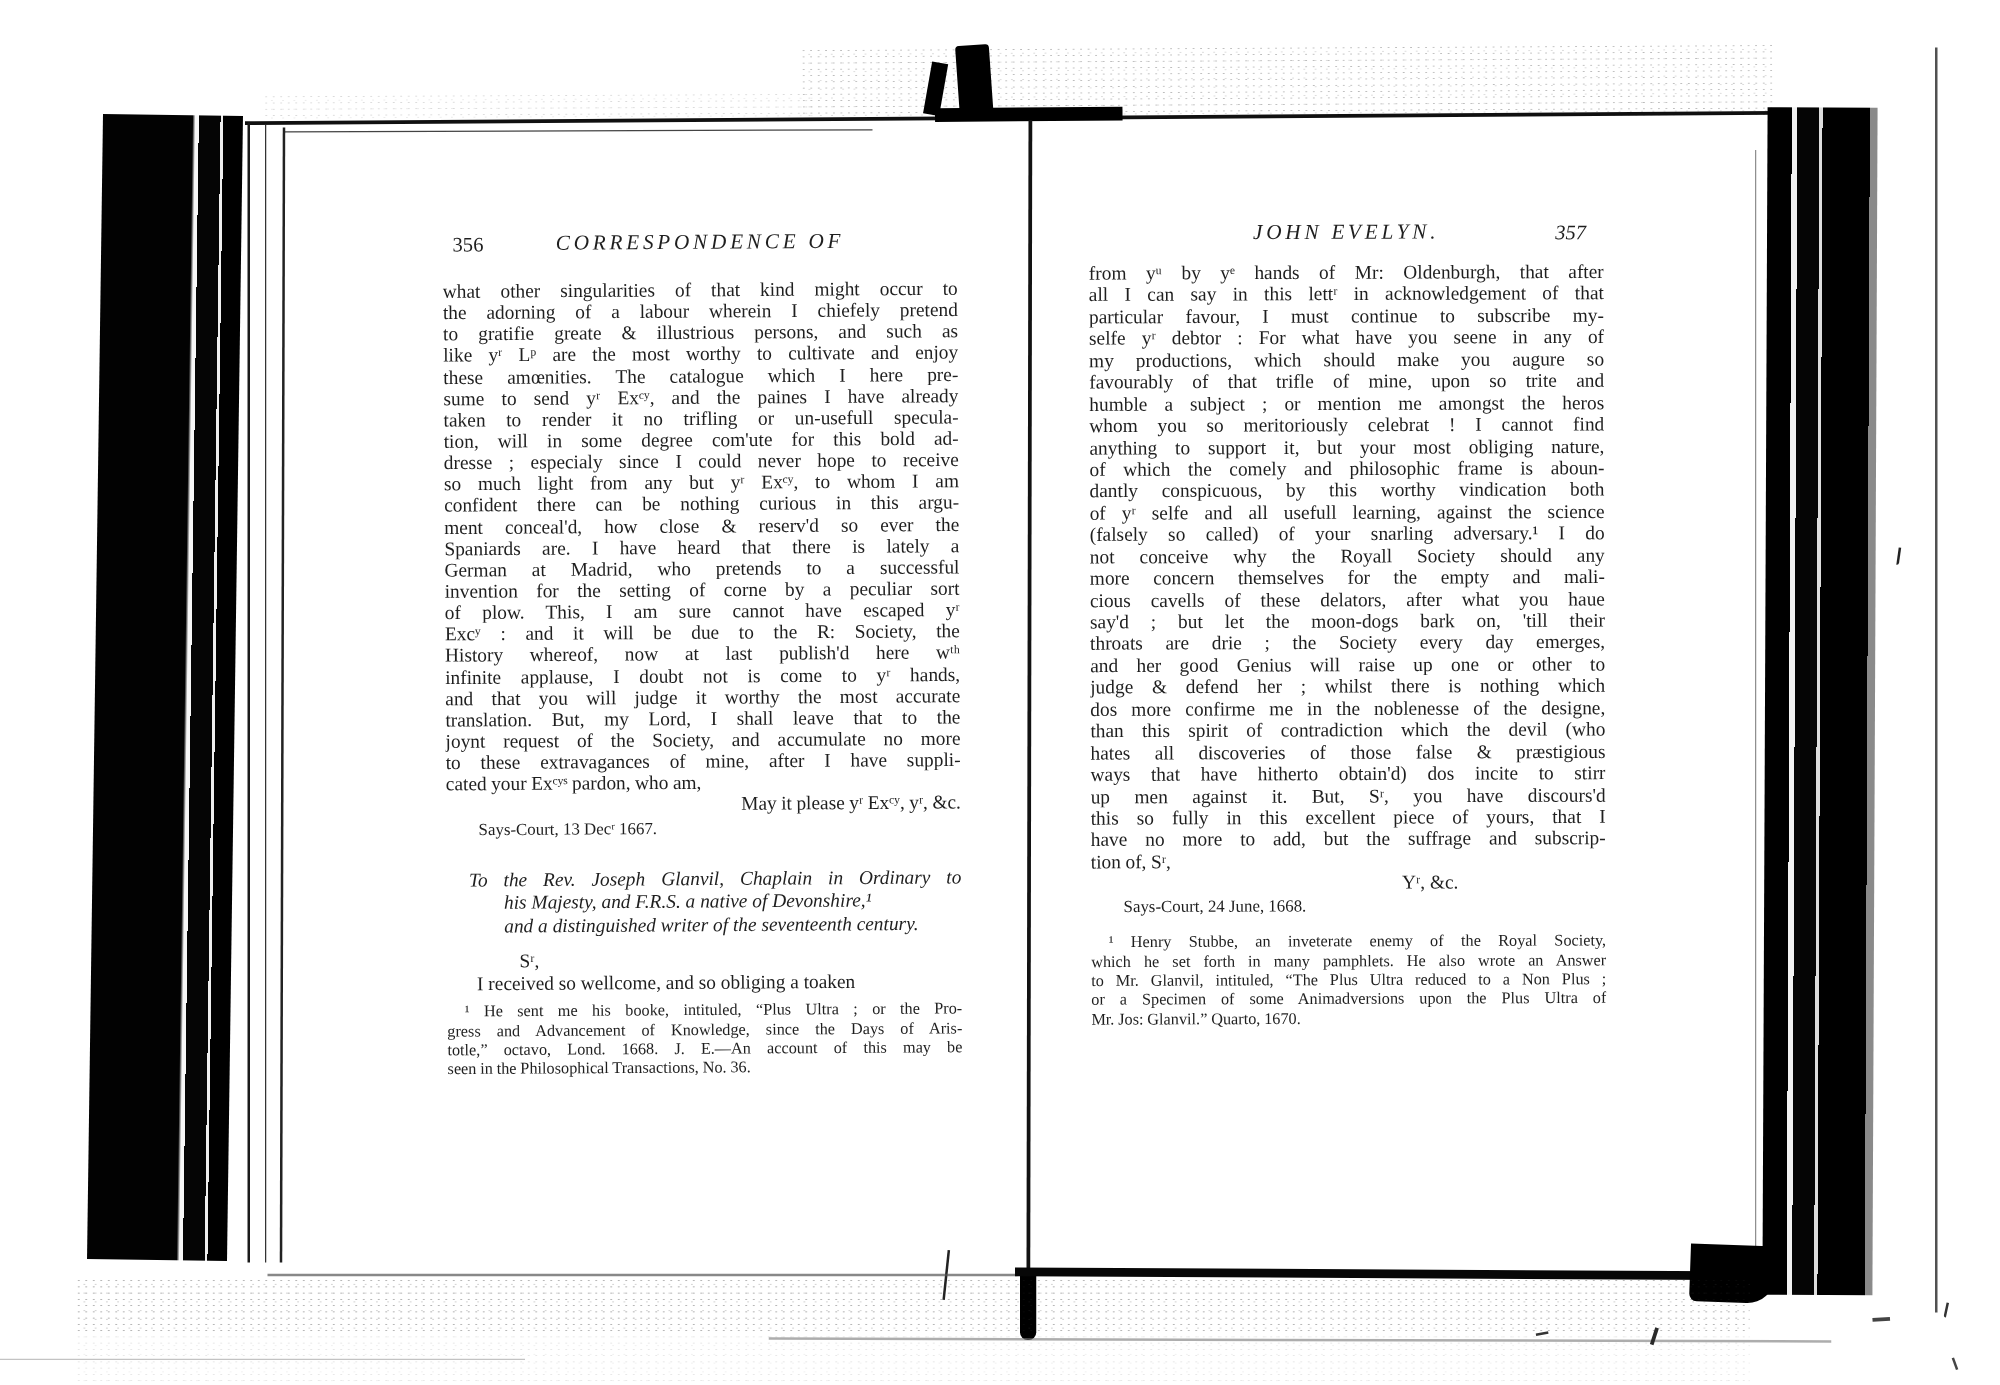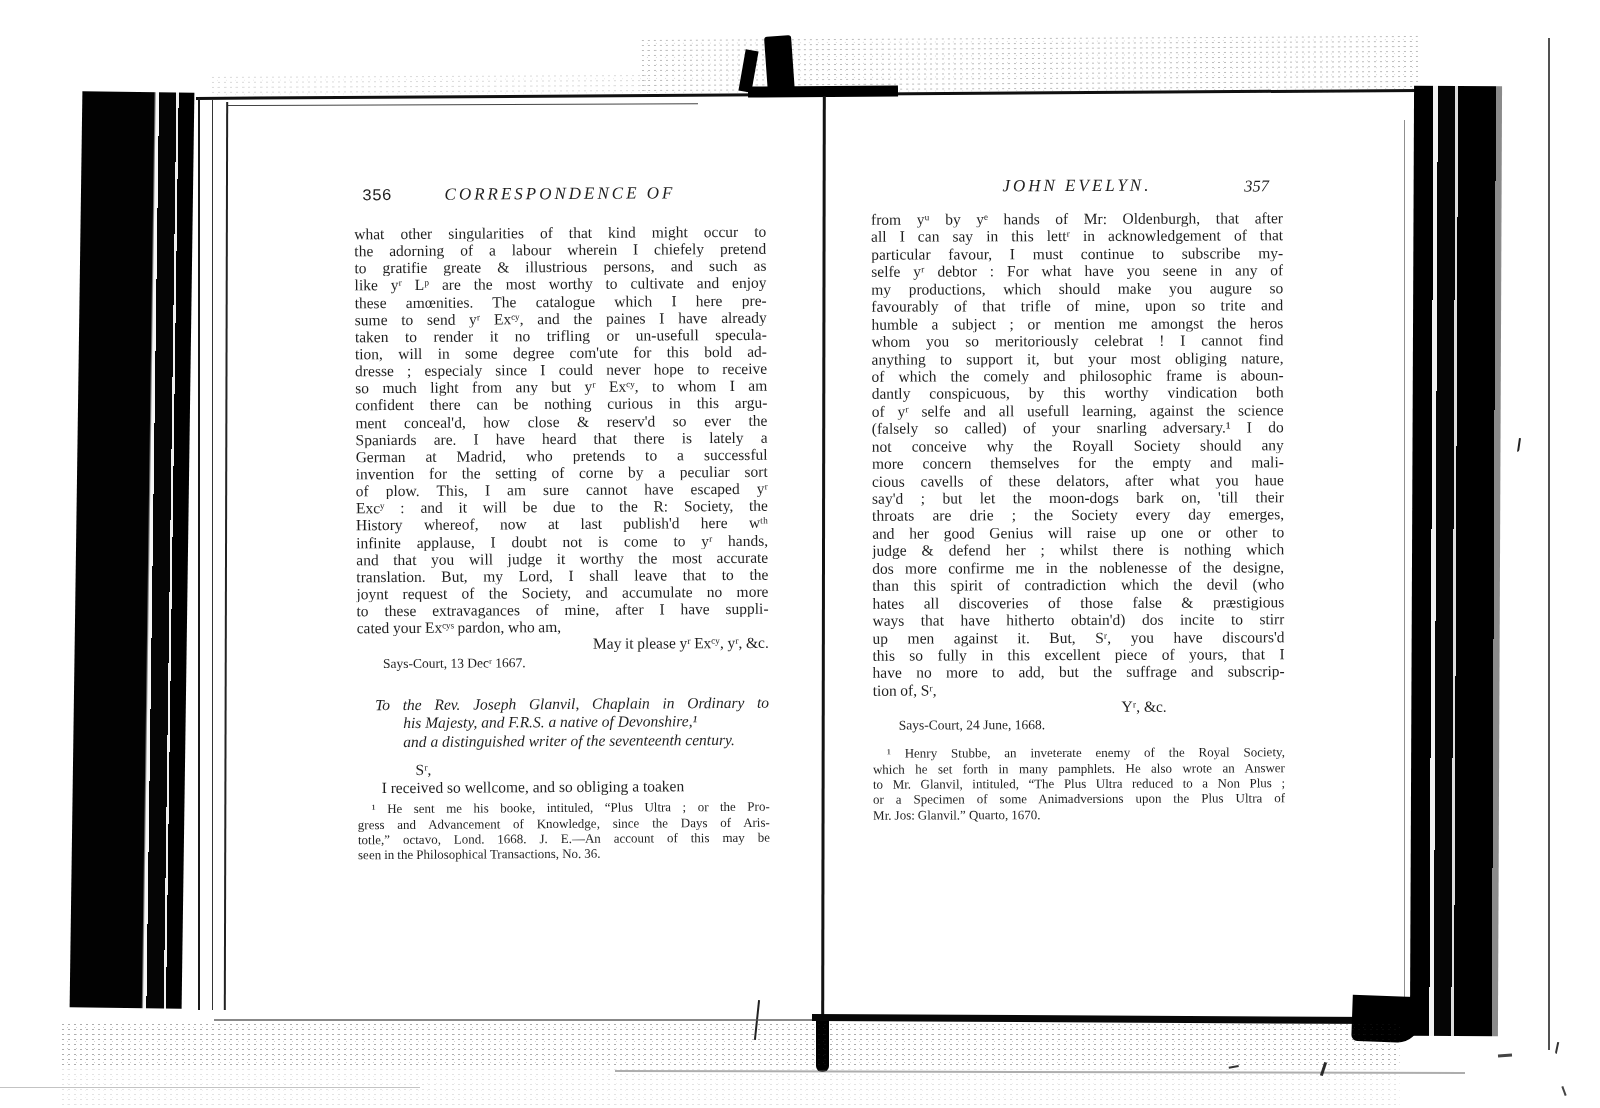--- a/index.html
+++ b/index.html
@@ -30,21 +30,21 @@
   }
   .vline{background:#1a1a1a;}
   .hline{background:#101010;}
   .blob{background:#000;}
   
   .page{position:absolute;width:412px;}
   .page-left{left:356px;top:184px;transform:rotate(-0.35deg);}
   .page-right{left:872px;top:176px;transform:rotate(-0.2deg);}
   .pg-head{position:relative;height:22px;font-style:italic;font-size:17px;letter-spacing:3px;text-align:center;}
   .pg-head .pgnum{position:absolute;top:1px;font-style:normal;font-size:16.5px;letter-spacing:0;}
-  .page-left .pgnum{left:8px;font-family:Liberation Mono, monospace;}
+  .page-left .pgnum{left:8px;}
   .page-right .pgnum{right:14px;font-style:italic;}
   .body-text{margin-top:18px;font-size:15.5px;word-spacing:-0.3px;}
   .page-left .body-text .line{height:17.15px;}
   .page-right .body-text{margin-top:12px;}
   .page-right .body-text .line{height:17.45px;}
   .line{text-align:justify;text-align-last:justify;overflow:hidden;}
   .line.end{text-align-last:left;}
   .line.right{text-align-last:right;}
   .dateline{margin-top:2px;padding-left:26px;font-size:13.5px;height:18px;}
   .letterhead{margin-top:22px;font-style:italic;font-size:15.5px;padding-left:18px;}

